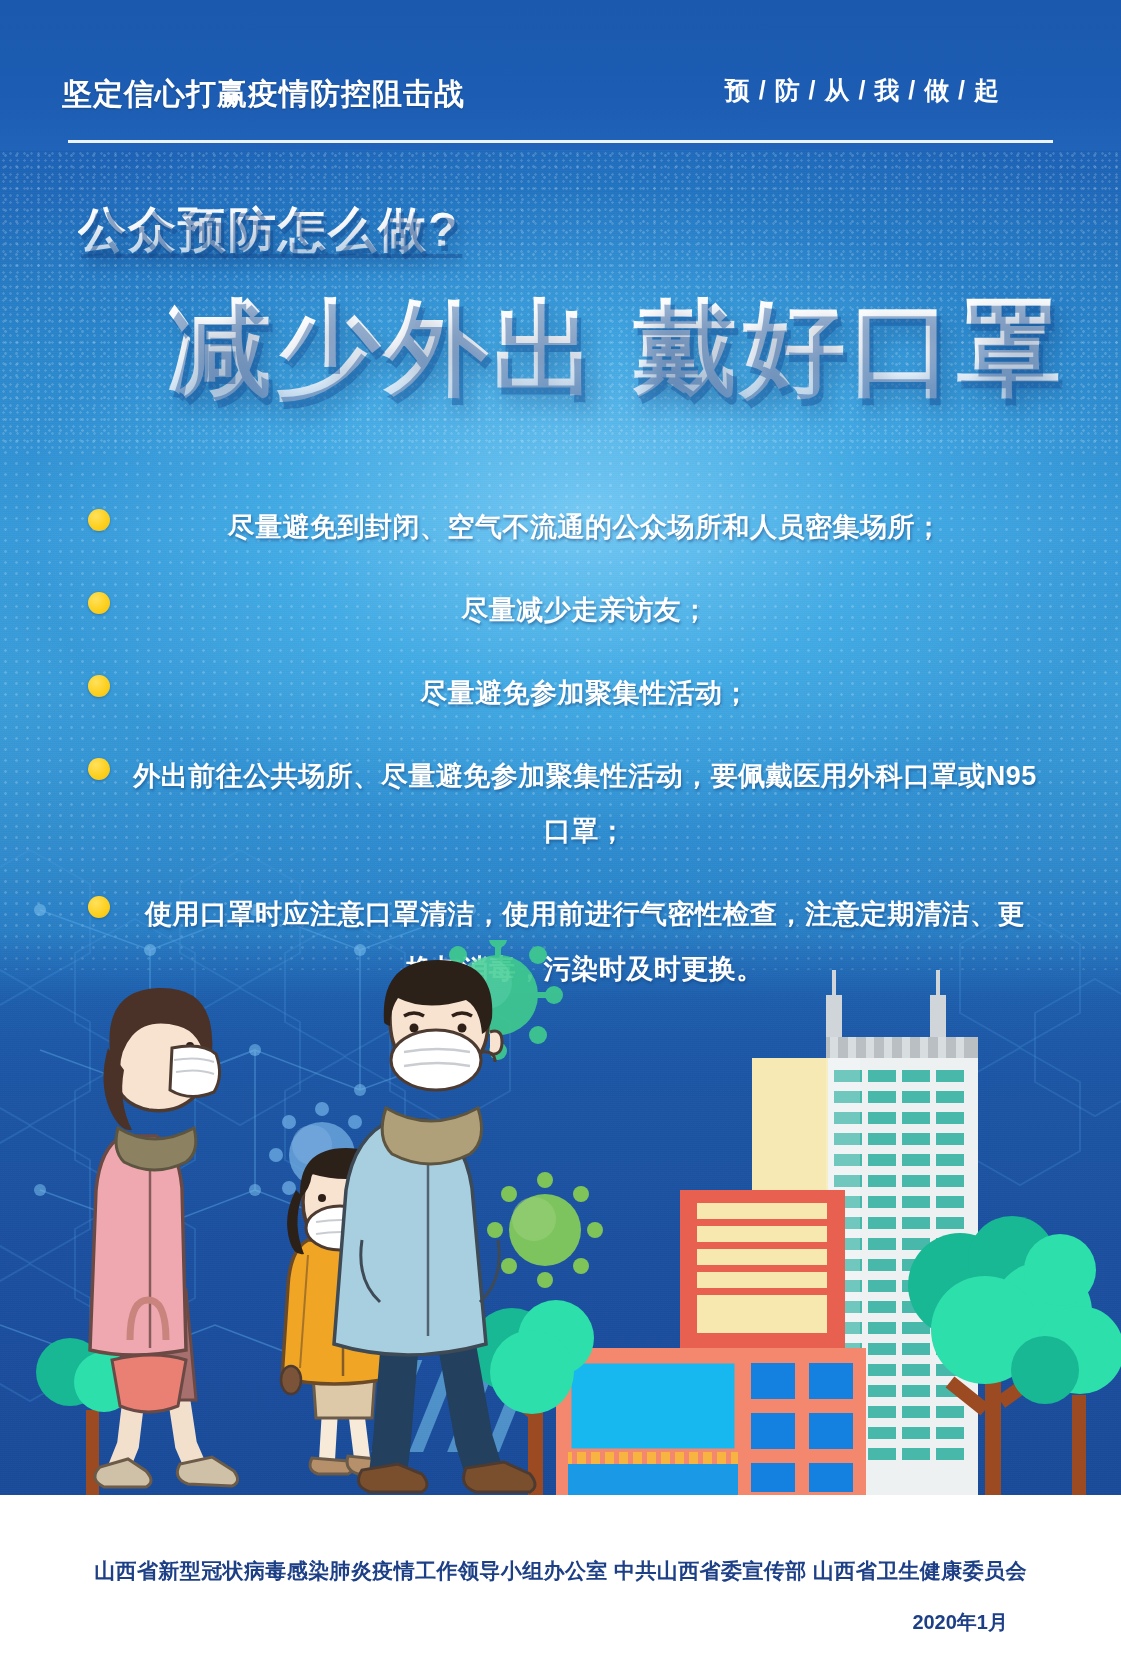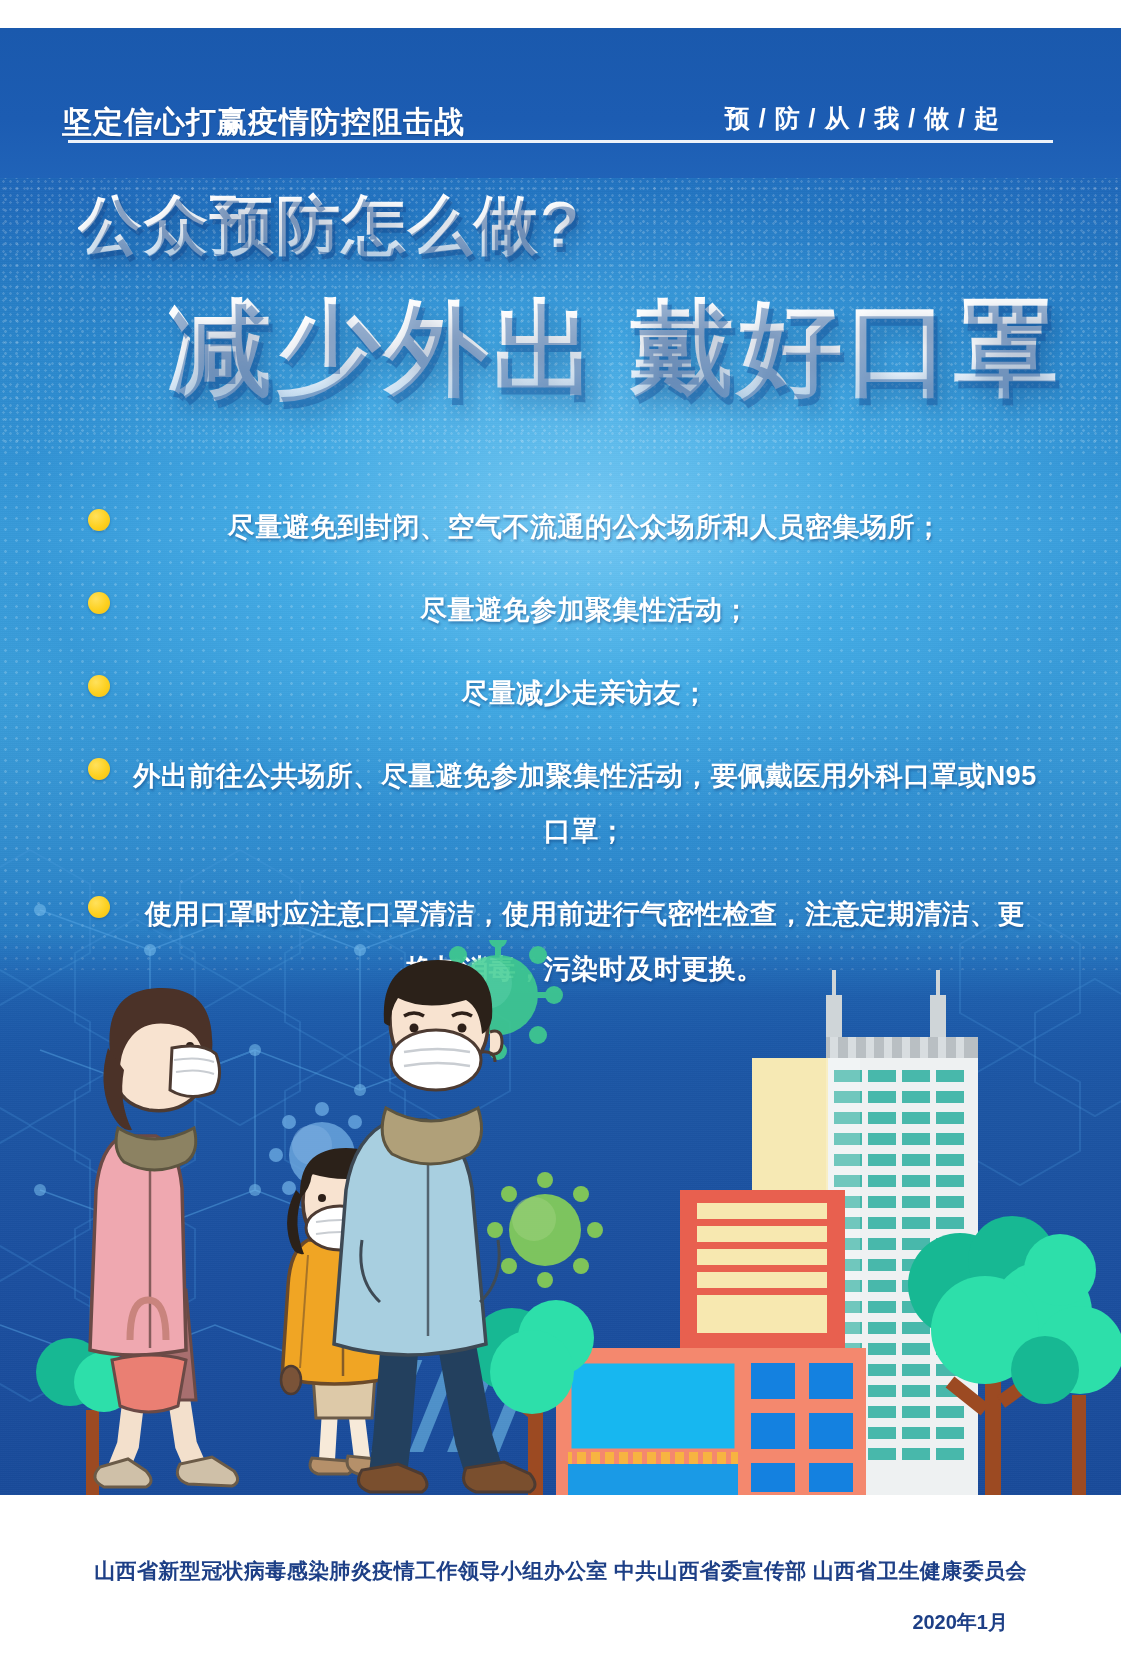--- a/index.html
+++ b/index.html
@@ -15,21 +15,20 @@
     width:1121px; height:1653px;
     overflow:hidden;
     background:#ffffff;
   }
 
   
   .header {
     position:absolute; left:0; top:0; width:1121px; height:150px;
     background:linear-gradient(180deg,#1a59ad 0%,#1c5cb2 60%,#2063b8 100%);
     z-index:40;
-    margin-top:28px;
   }
   .header-inner {
     position:absolute; left:62px; top:74px; width:1000px; height:46px;
   }
   .header-title {
     position:absolute; left:0; top:0;
     color:#ffffff; font-size:30px; font-weight:bold; letter-spacing:1px;
     white-space:nowrap;
     text-shadow:0 1px 2px rgba(0,0,0,.25);
   }
@@ -72,36 +71,36 @@
   .bg-noise {
     position:absolute; left:0; top:150px; width:1121px; height:1345px;
     background-image:
       repeating-linear-gradient(0deg, rgba(255,255,255,.020) 0px, rgba(255,255,255,.020) 1px, rgba(0,0,0,.018) 1px, rgba(0,0,0,.018) 2px);
     opacity:.7;
   }
   .hexlayer { position:absolute; left:0; top:150px; width:1121px; height:1345px; }
 
   
   .title-1 {
-    position:absolute; left:78px; top:182px;
-    font-size:64px; font-weight:bold; letter-spacing:2px;
+    position:absolute; left:78px; top:198px;
+    font-size:48px; font-weight:bold; letter-spacing:2px;
     color:#ffffff; white-space:nowrap; z-index:20;
     text-shadow:3px 5px 0 rgba(20,70,140,.45), 6px 10px 16px rgba(10,45,100,.35);
     background:linear-gradient(180deg,#ffffff 0%,#ffffff 52%,#ddeefb 78%,#bcdcf5 100%);
-    -webkit-background-clip:text; background-clip:text;
+    -webkit-background-clip:text; background-clip:text;text-decoration:underline;
     -webkit-text-fill-color:transparent;
   }
   .title-2 {
     position:absolute; left:168px; top:280px;
     font-size:104px; font-weight:bold; letter-spacing:4px;
     white-space:nowrap; z-index:20;
     color:#ffffff;
     text-shadow:4px 7px 0 rgba(22,78,150,.42), 9px 14px 22px rgba(10,45,100,.35);
     background:linear-gradient(180deg,#ffffff 0%,#ffffff 48%,#e3f1fc 72%,#b9dbf5 100%);
-    -webkit-background-clip:text; background-clip:text;font-family:Liberation Serif, serif;
+    -webkit-background-clip:text; background-clip:text;
     -webkit-text-fill-color:transparent;
   }
 
   
   .bullets {
     position:absolute; left:88px; top:500px; width:950px; z-index:22;
   }
   .bullet-row {
     display:flex; align-items:flex-start;
     margin-bottom:28px;
@@ -211,25 +210,25 @@
   <div class="title-1">公众预防怎么做?</div>
   <div class="title-2">减少外出 戴好口罩</div>
 
   <div class="bullets">
     <div class="bullet-row">
       <span class="bullet-dot"></span>
       <span class="bullet-text">尽量避免到封闭、空气不流通的公众场所和人员密集场所；</span>
     </div>
     <div class="bullet-row">
       <span class="bullet-dot"></span>
-      <span class="bullet-text">尽量避免参加聚集性活动；</span>
+      <span class="bullet-text">尽量减少走亲访友；</span>
     </div>
     <div class="bullet-row">
       <span class="bullet-dot"></span>
-      <span class="bullet-text">尽量减少走亲访友；</span>
+      <span class="bullet-text">尽量避免参加聚集性活动；</span>
     </div>
     <div class="bullet-row">
       <span class="bullet-dot"></span>
       <span class="bullet-text">外出前往公共场所、尽量避免参加聚集性活动，要佩戴医用外科口罩或N95口罩；</span>
     </div>
     <div class="bullet-row">
       <span class="bullet-dot"></span>
       <span class="bullet-text">使用口罩时应注意口罩清洁，使用前进行气密性检查，注意定期清洁、更换与消毒，污染时及时更换。</span>
     </div>
   </div>

